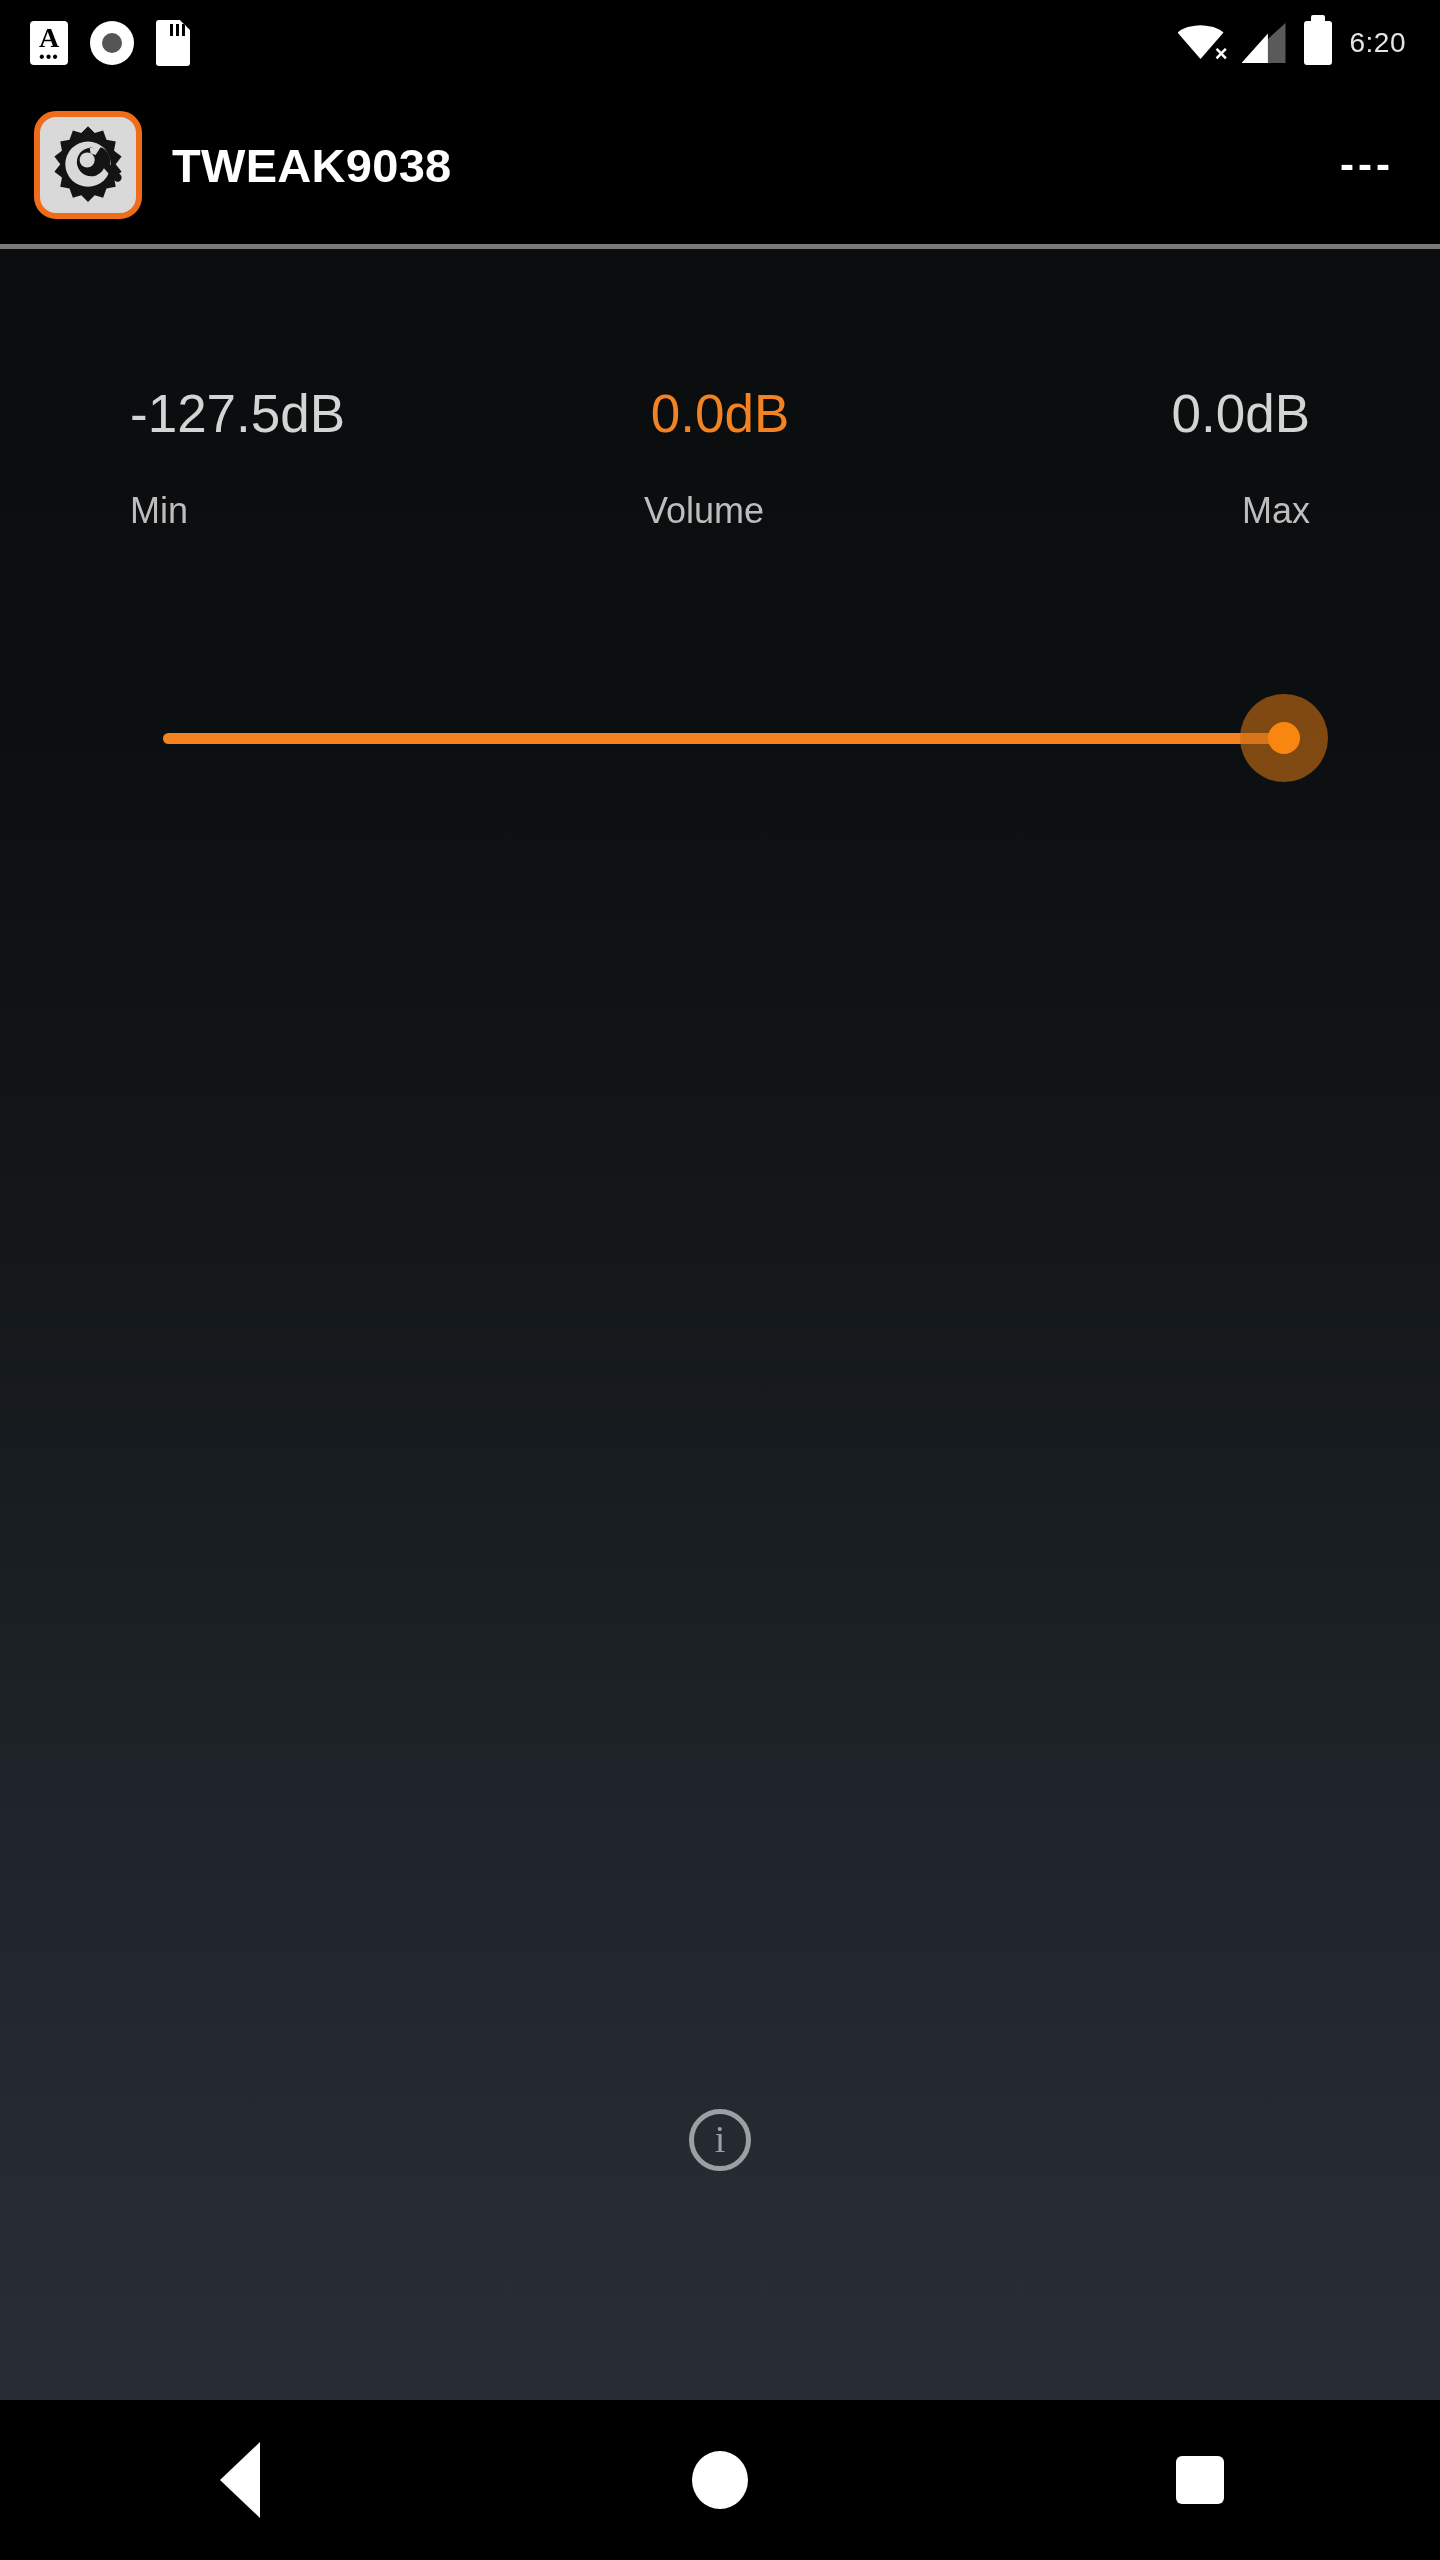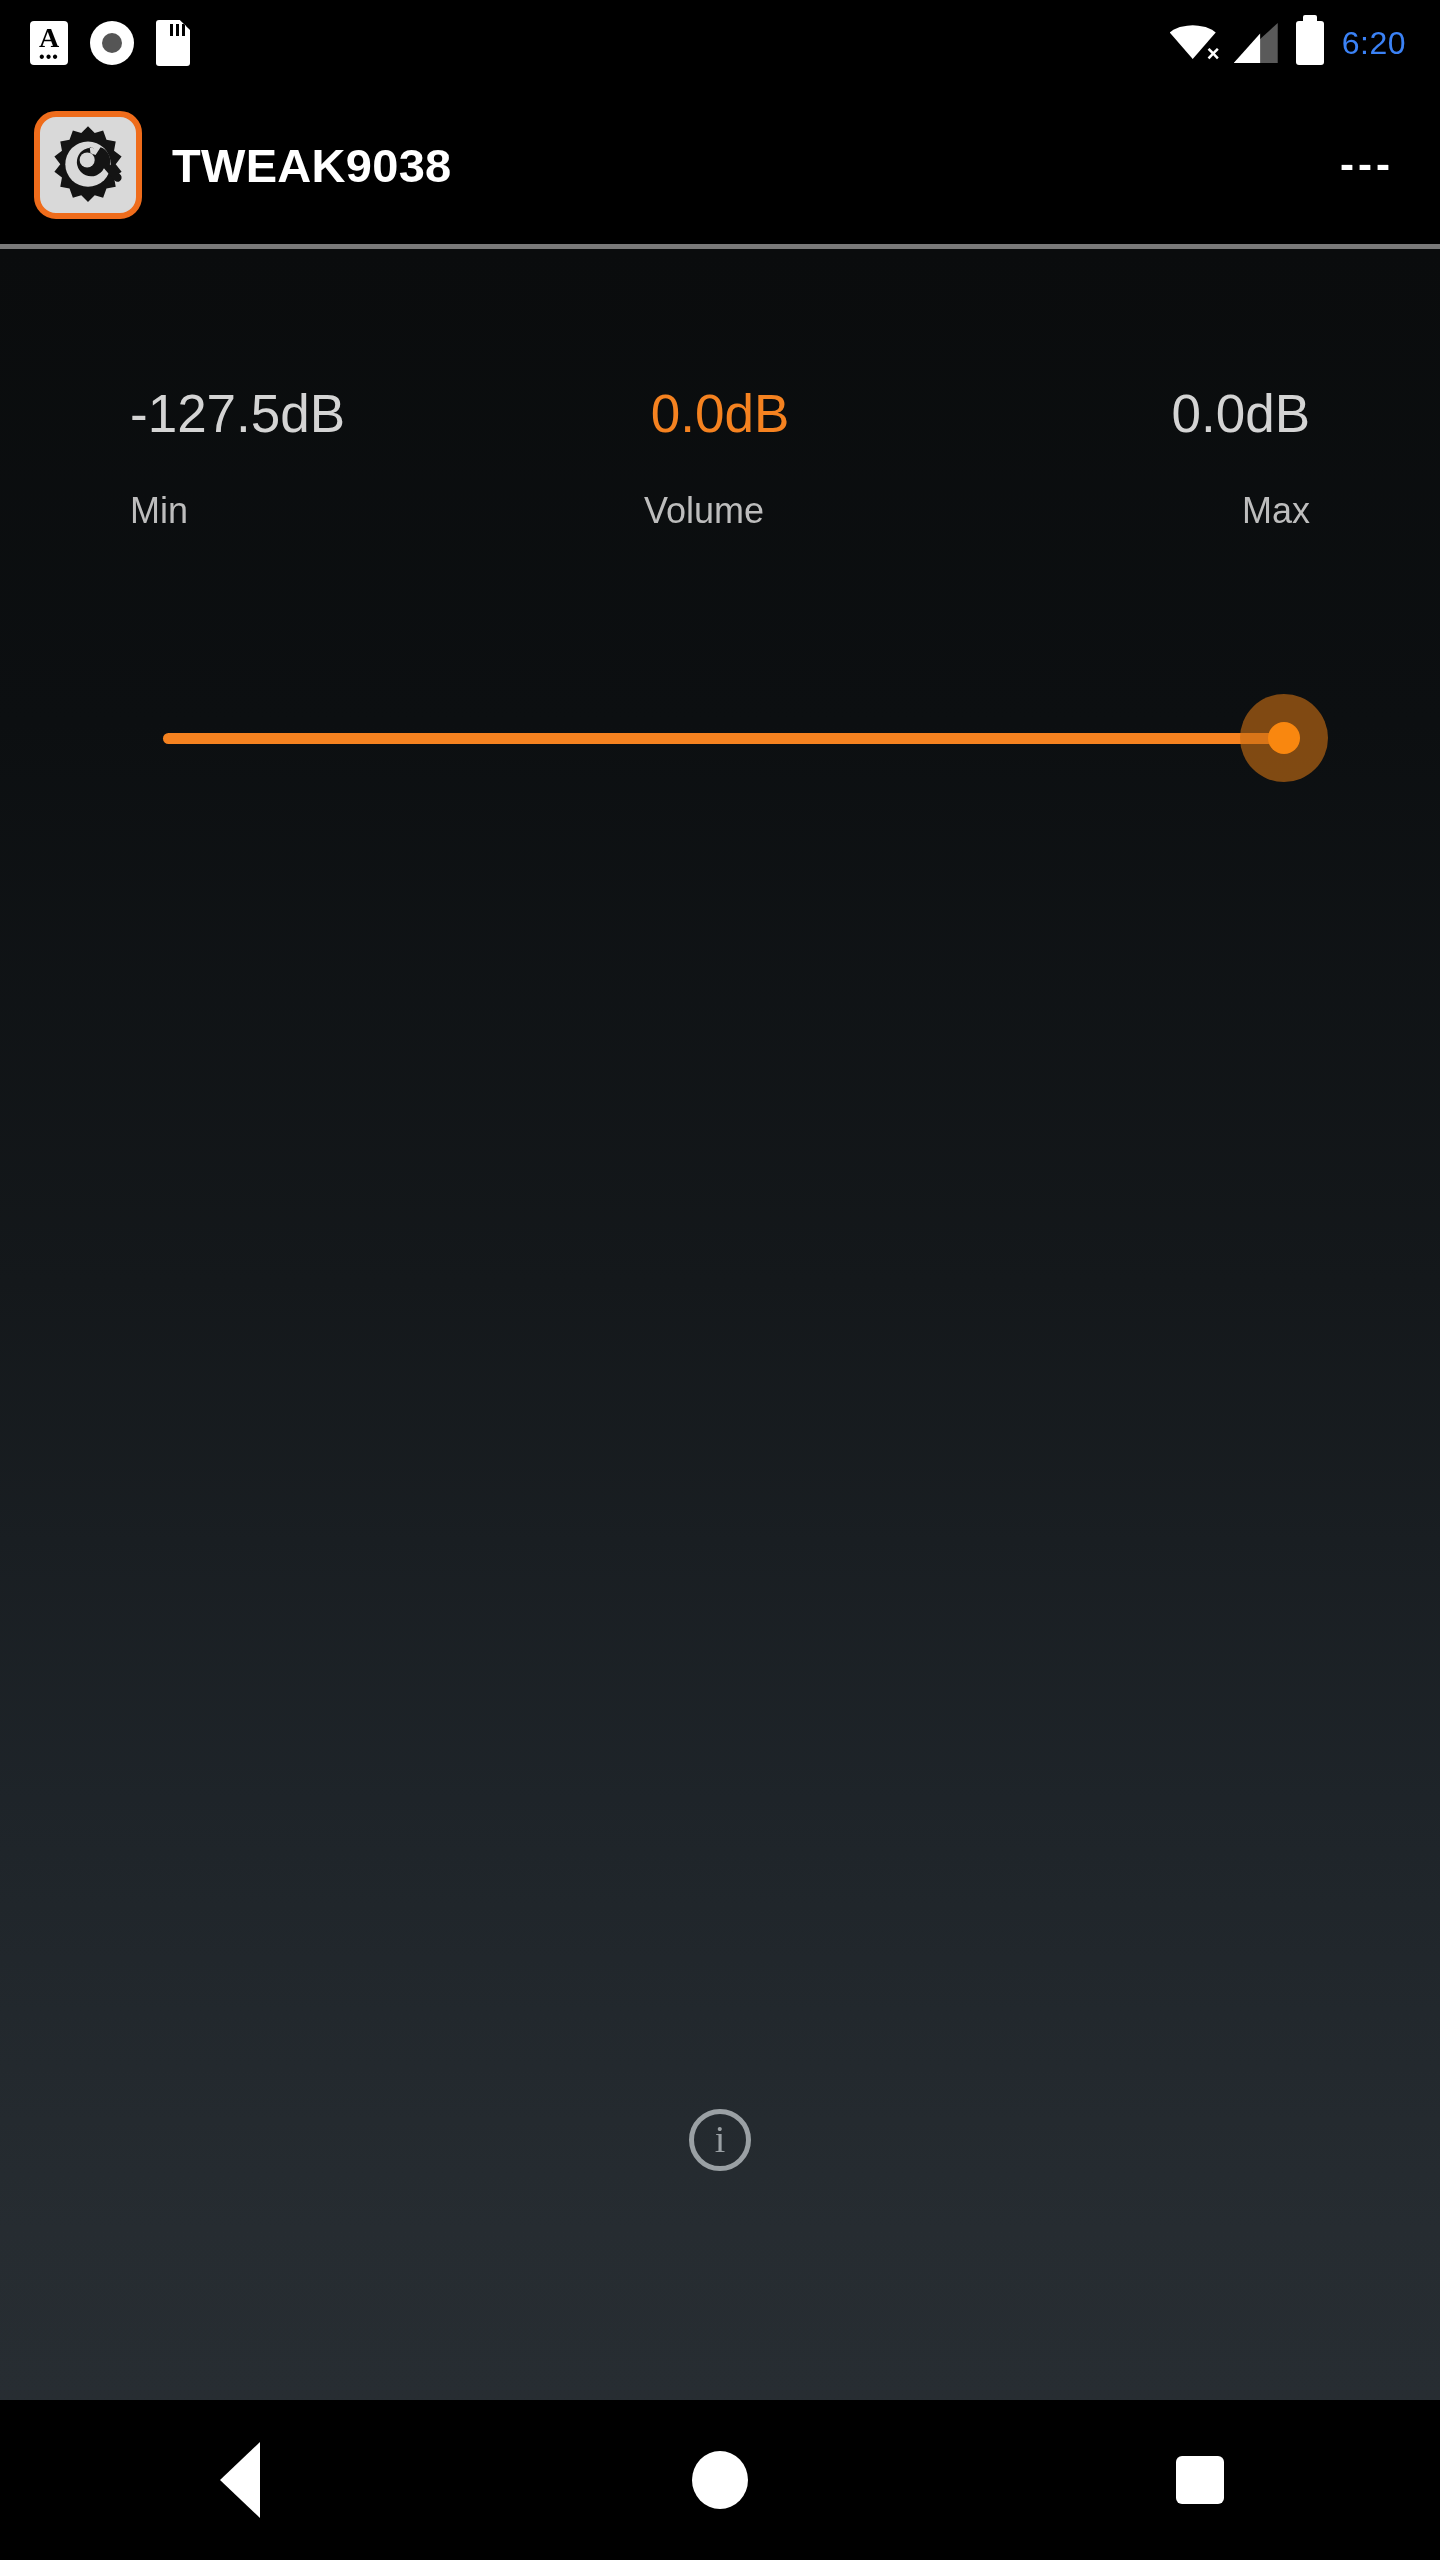--- a/index.html
+++ b/index.html
@@ -12,21 +12,21 @@
   }
   .phone{position:relative;width:1440px;height:2560px;background:#000;overflow:hidden;}
 
   
   .statusbar{
     position:absolute;left:0;top:0;width:1440px;height:86px;
     background:#000;display:flex;align-items:center;
   }
   .sb-left{display:flex;align-items:center;gap:22px;padding-left:30px;}
   .sb-right{margin-left:auto;display:flex;align-items:center;gap:18px;padding-right:34px;}
-  .sb-time{color:#3b82f6;font-size:32px;letter-spacing:0.5px;line-height:1;}
+  .sb-time{color:#e5e5e5;font-size:28px;letter-spacing:0.5px;line-height:1;}
 
   .ic-font{width:38px;height:44px;background:#fff;border-radius:4px;position:relative;}
   .ic-font span{position:absolute;left:0;right:0;top:2px;text-align:center;color:#000;
     font-weight:bold;font-size:28px;line-height:30px;font-family:"Liberation Serif",serif;}
   .ic-font i{position:absolute;bottom:4px;left:0;right:0;text-align:center;color:#000;
     font-size:16px;font-style:normal;line-height:8px;letter-spacing:1px;}
 
   .ic-cam{width:44px;height:44px;border-radius:50%;background:#fff;
     display:flex;align-items:center;justify-content:center;}
   .ic-cam em{display:block;width:20px;height:20px;border-radius:50%;background:#555;}

